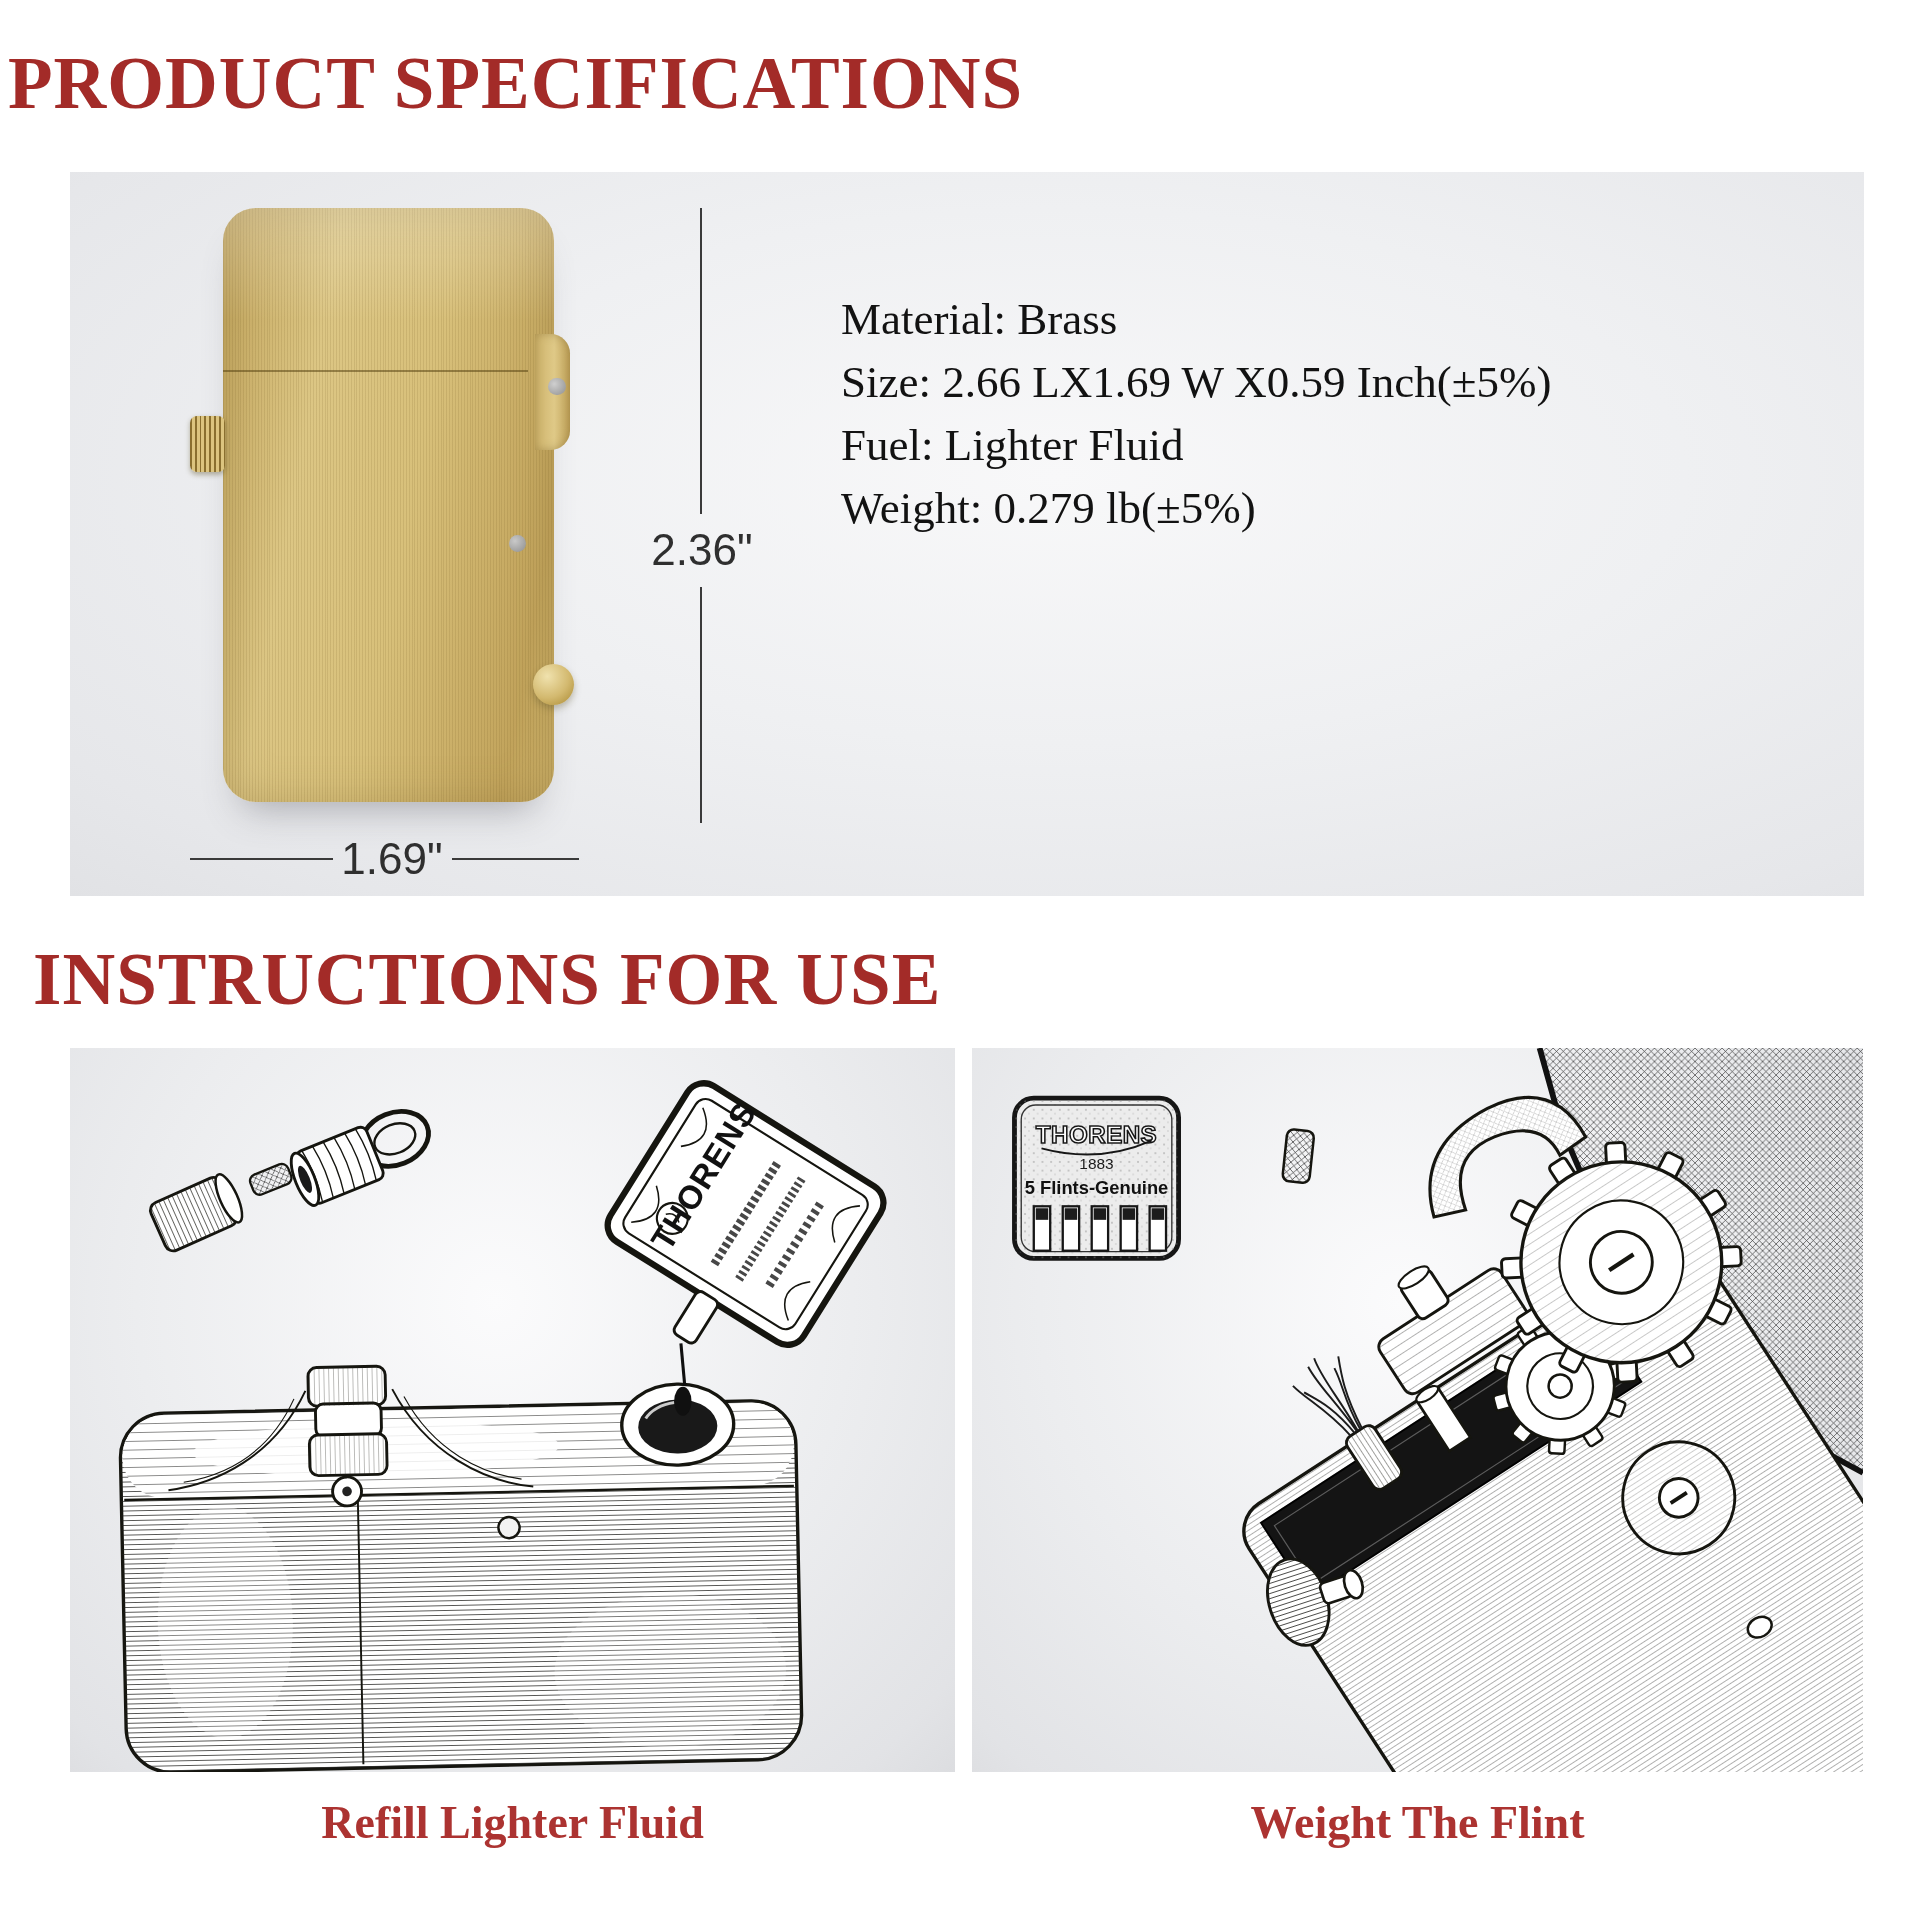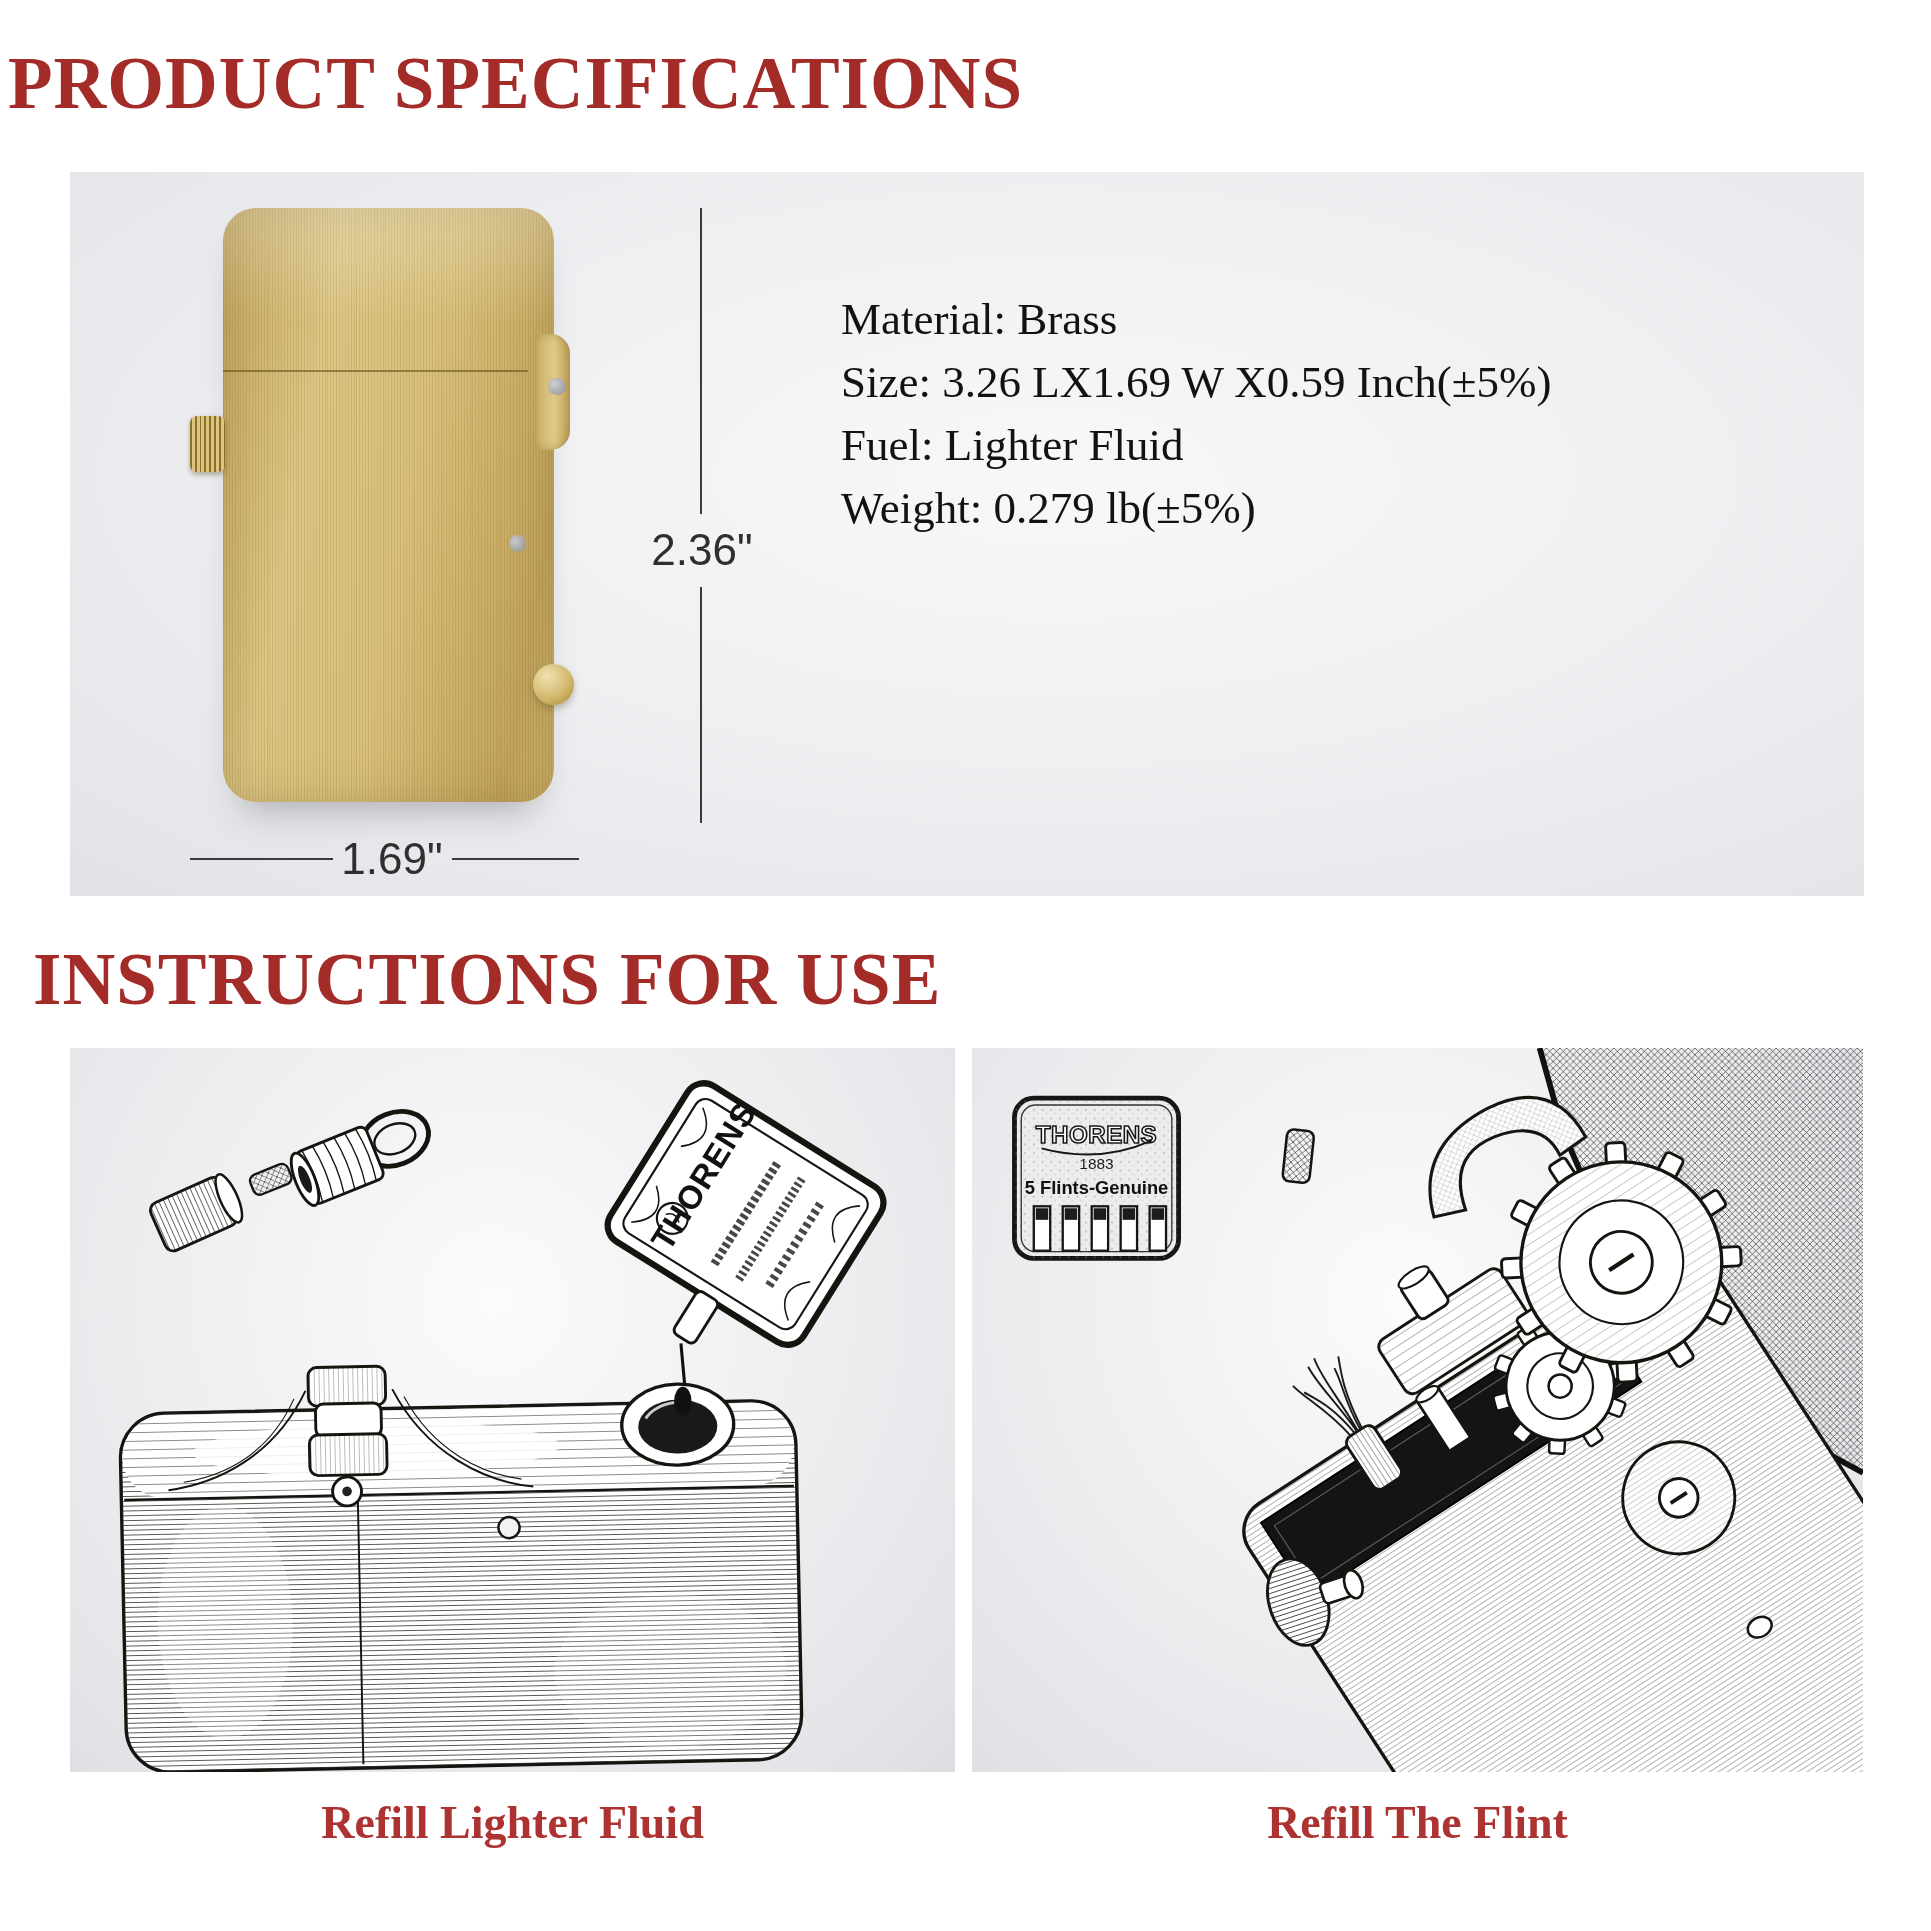--- a/index.html
+++ b/index.html
@@ -102,21 +102,21 @@
     <div class="dim-line" style="left:630px;top:36px;width:1.9px;height:306px;"></div>
     <div class="dim-line" style="left:630px;top:415px;width:1.9px;height:236px;"></div>
     <div class="dim-label" style="left:632px;top:378px;">2.36"</div>
 
     <div class="dim-line" style="left:120px;top:686px;width:143px;height:1.9px;"></div>
     <div class="dim-line" style="left:382px;top:686px;width:127px;height:1.9px;"></div>
     <div class="dim-label" style="left:322px;top:687px;">1.69"</div>
 
     <div id="spec-text">
       <div>Material: Brass</div>
-      <div>Size: 3.26 LX1.69 W X0.59 Inch(±5%)</div>
+      <div>Size: 2.66 LX1.69 W X0.59 Inch(±5%)</div>
       <div>Fuel: Lighter Fluid</div>
       <div>Weight: 0.279 lb(±5%)</div>
     </div>
 
   </div>
 
   <div class="title" id="instr-title">INSTRUCTIONS FOR USE</div>
 
   <div class="instr-panel" id="panel-refill">
     <svg viewBox="0 0 917 750">
@@ -314,16 +314,16 @@
             <rect x="82" y="114" width="13" height="12"></rect>
             <rect x="112" y="114" width="13" height="12"></rect>
             <rect x="142" y="114" width="13" height="12"></rect>
           </g>
         </g>
       </g>
     </svg>
   </div>
 
   <div class="caption" id="caption-refill">Refill Lighter Fluid</div>
-  <div class="caption" id="caption-flint">Refill The Flint</div>
+  <div class="caption" id="caption-flint">Weight The Flint</div>
 
 </div>
 
 
 </body></html>

